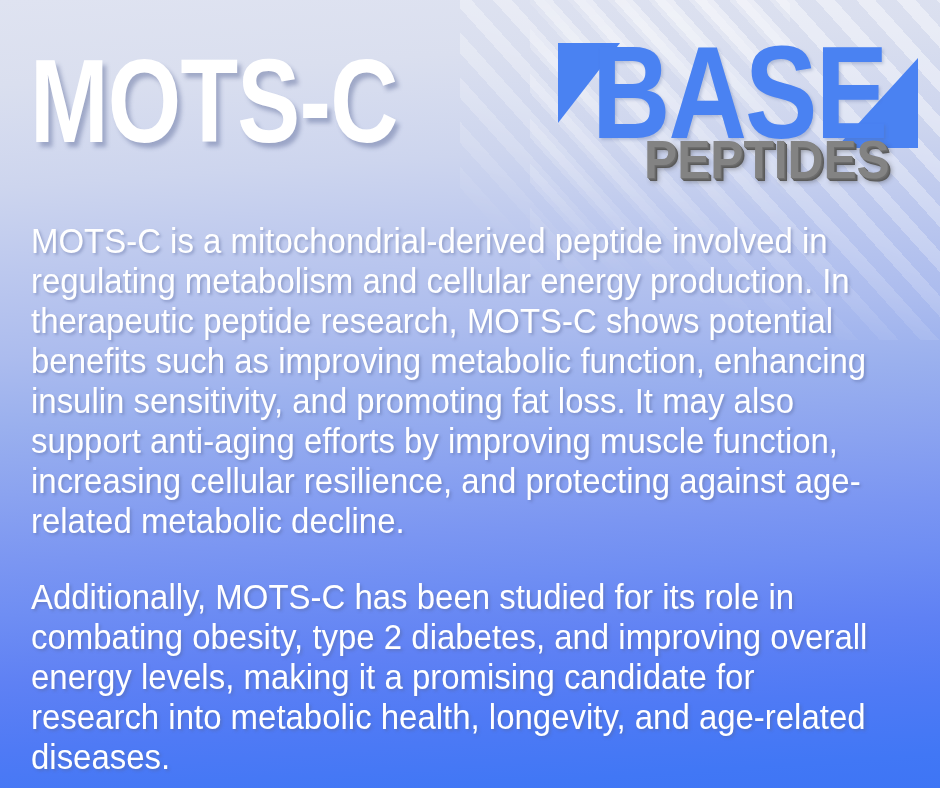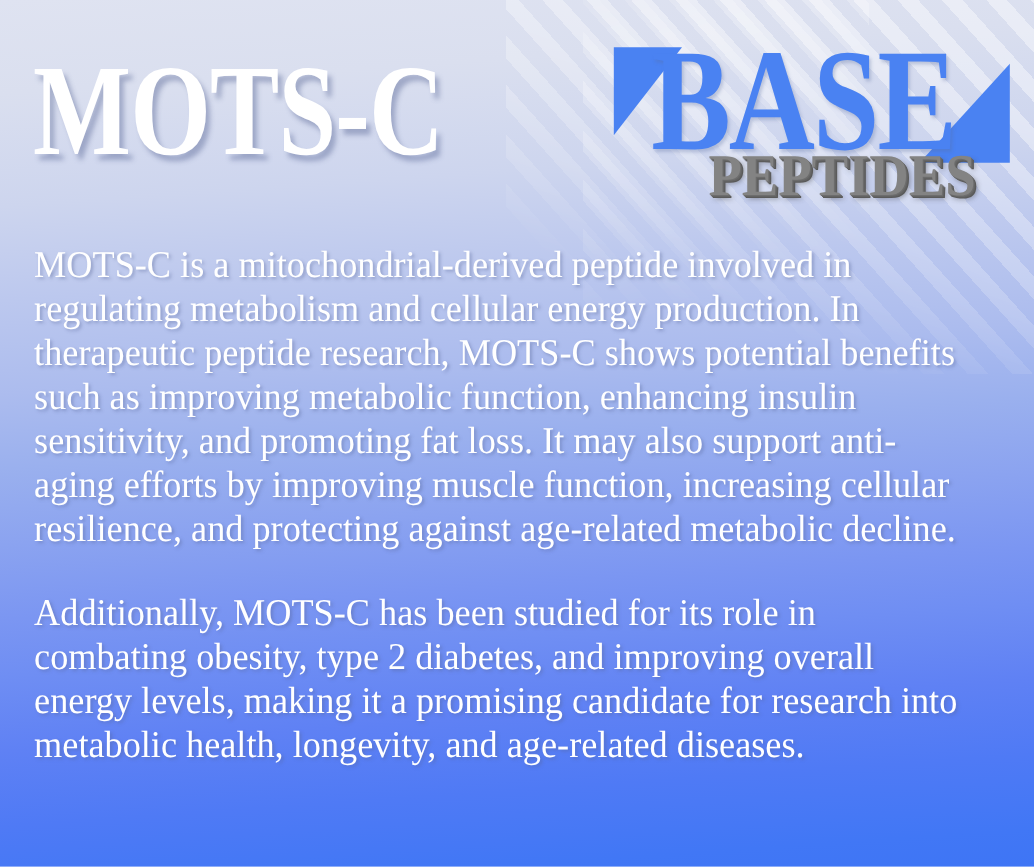--- a/index.html
+++ b/index.html
@@ -5,21 +5,21 @@
   html, body {
     margin: 0;
     padding: 0;
     background: #ffffff;
   }
   #poster {
     position: relative;
     width: 940px;
     height: 788px;
     overflow: hidden;
-    font-family: Liberation Serif, serif;
+    font-family: Liberation Sans, sans-serif;
     background: linear-gradient(176deg,
         #dfe3f1 0%,
         #dadfef 10%,
         #cdd5ee 22%,
         #bcc8ee 32%,
         #acbcee 42%,
         #9ab0ee 50%,
         #8ba3f0 58%,
         #7b96f2 66%,
         #6f8ef3 72%,

